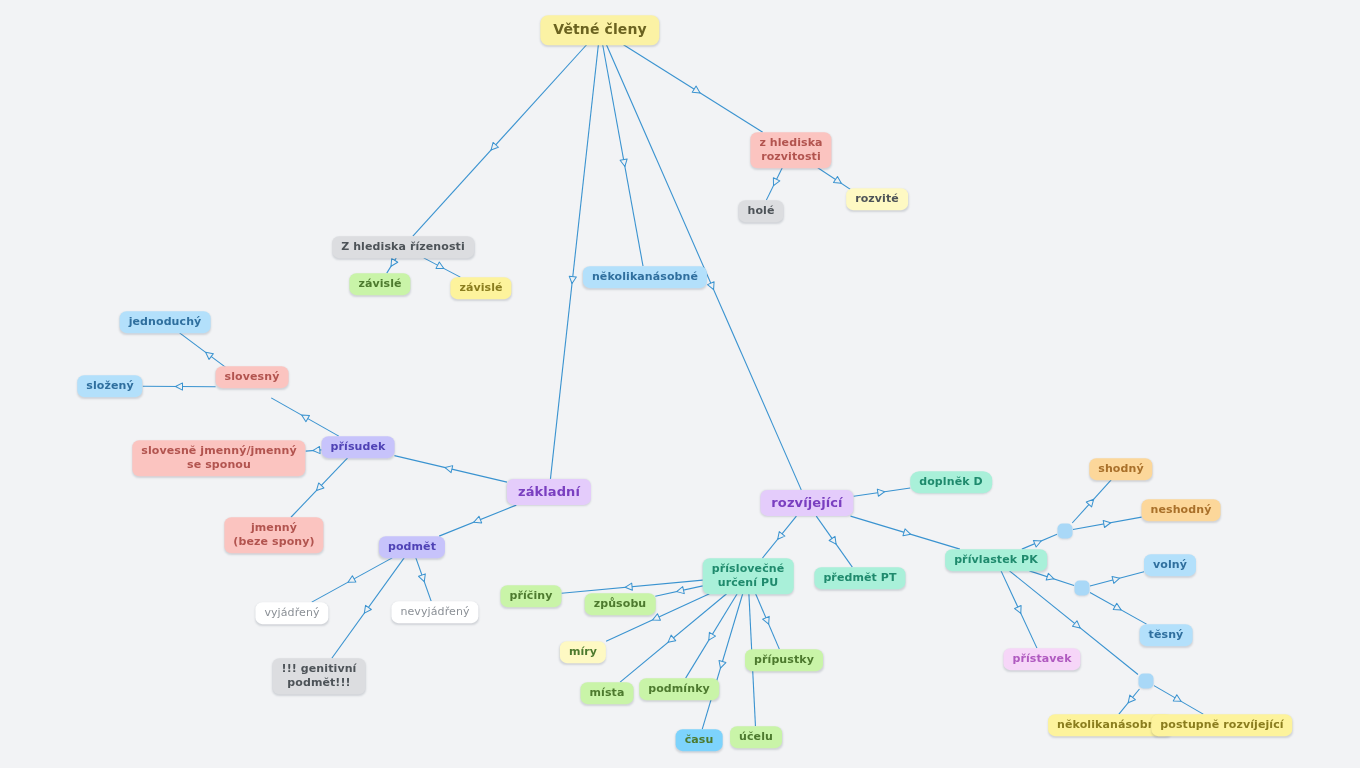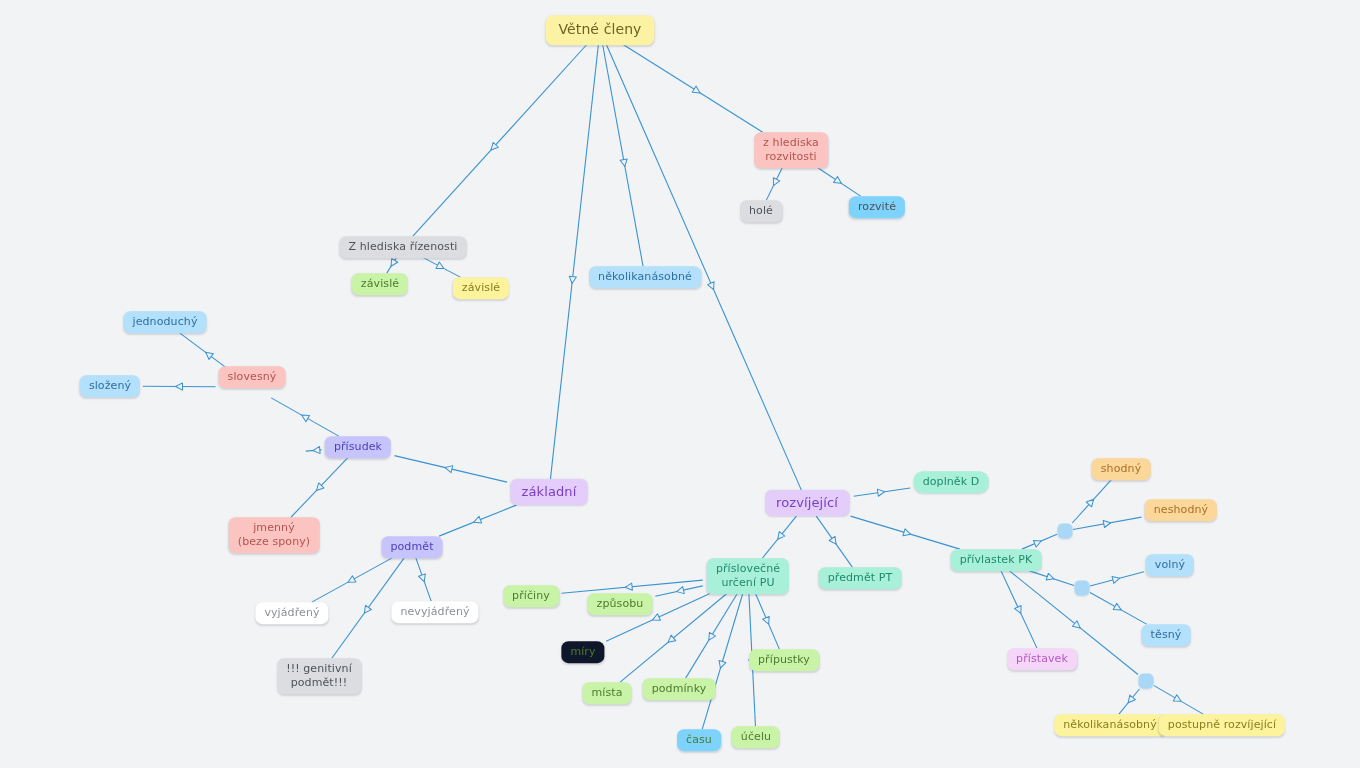--- a/index.html
+++ b/index.html
@@ -38,21 +38,21 @@
     position: absolute;
     transform: translate(-50%, -50%);
     box-sizing: border-box;
     display: flex;
     align-items: center;
     justify-content: center;
     text-align: center;
     border-radius: 7px;
     padding: 4px 9px;
     font-size: 11px;
-    font-weight: normal;
+    font-weight: bold;
     line-height: 1.25;
     white-space: pre;
     letter-spacing: 0.1px;
     box-shadow: 0 1px 2px rgba(40,50,70,0.16);
     user-select: none;
     cursor: default;
   }
   .node.root {
     font-size: 14px;
     padding: 6px 13px;
@@ -243,45 +243,47 @@
       <g>
         <line x1="1154.00" y1="685.63" x2="1203.22" y2="714.13" stroke="#3a93d0" stroke-width="1.1"></line>
         <path d="M 0 0 L -7 -3.6 L -7 3.6 Z" fill="#eef1f4" stroke="#3a93d0" stroke-width="1" stroke-linejoin="round" transform="translate(1181.07,701.30) rotate(30.07)"></path>
       </g>
     </svg>
   <div id="node-layer">
       <div class="node root" style="left: 600px; top: 30px; background: rgb(251, 242, 164); color: rgb(107, 99, 32);">Větné členy</div>
       <div class="node" style="left: 791px; top: 150px; background: rgb(251, 196, 192); color: rgb(178, 84, 79);">z hlediska
 rozvitosti</div>
       <div class="node" style="left: 761px; top: 211px; background: rgb(220, 221, 224); color: rgb(77, 83, 88);">holé</div>
-      <div class="node" style="left: 877px; top: 207px; background: #7dd3fc; color: rgb(77, 83, 88); text-align: right;">rozvité</div>
+      <div class="node" style="left: 877px; top: 199px; background: #fef9c3; color: rgb(77, 83, 88); text-align: right;">rozvité</div>
       <div class="node" style="left: 403px; top: 247px; background: rgb(220, 221, 224); color: rgb(77, 83, 88);">Z hlediska řízenosti</div>
       <div class="node" style="left: 380px; top: 284px; background: rgb(201, 244, 168); color: rgb(77, 122, 46);">závislé</div>
       <div class="node" style="left: 481px; top: 288px; background: rgb(253, 243, 156); color: rgb(138, 125, 30);">závislé</div>
       <div class="node" style="left: 645px; top: 277px; background: rgb(179, 224, 251); color: rgb(47, 111, 158);">několikanásobné</div>
       <div class="node" style="left: 165px; top: 322px; background: rgb(179, 224, 251); color: rgb(47, 111, 158);">jednoduchý</div>
       <div class="node" style="left: 110px; top: 386px; background: rgb(179, 224, 251); color: rgb(47, 111, 158);">složený</div>
       <div class="node" style="left: 252px; top: 377px; background: rgb(251, 196, 192); color: rgb(178, 84, 79);">slovesný</div>
+      <div class="node" style="left: 219px; top: 458px; background: rgb(251, 196, 192); color: rgb(178, 84, 79);">slovesně jmenný/jmenný
+se sponou</div>
       <div class="node" style="left: 358px; top: 447px; background: rgb(199, 195, 251); color: rgb(79, 66, 181);">přísudek</div>
       <div class="node" style="left: 274px; top: 535px; background: rgb(251, 196, 192); color: rgb(178, 84, 79);">jmenný
 (beze spony)</div>
       <div class="node big" style="left: 549px; top: 492px; background: rgb(228, 204, 251); color: rgb(122, 63, 192);">základní</div>
       <div class="node" style="left: 412px; top: 547px; background: rgb(199, 195, 251); color: rgb(79, 66, 181);">podmět</div>
       <div class="node plain" style="left: 292px; top: 613px; background: rgb(255, 255, 255); color: rgb(139, 144, 150);">vyjádřený</div>
       <div class="node plain" style="left: 435px; top: 612px; background: rgb(255, 255, 255); color: rgb(139, 144, 150);">nevyjádřený</div>
       <div class="node" style="left: 319px; top: 676px; background: rgb(220, 221, 224); color: rgb(77, 83, 88);">!!! genitivní
 podmět!!!</div>
       <div class="node big" style="left: 807px; top: 503px; background: rgb(228, 204, 251); color: rgb(122, 63, 192);">rozvíjející</div>
       <div class="node" style="left: 951px; top: 482px; background: rgb(169, 240, 217); color: rgb(31, 138, 109); border-radius: 9px;">doplněk D</div>
       <div class="node" style="left: 860px; top: 578px; background: rgb(169, 240, 217); color: rgb(31, 138, 109);">předmět PT</div>
       <div class="node" style="left: 748px; top: 576px; background: rgb(169, 240, 217); color: rgb(31, 138, 109);">příslovečné
 určení PU</div>
       <div class="node" style="left: 531px; top: 596px; background: rgb(201, 244, 168); color: rgb(77, 122, 46);">příčiny</div>
       <div class="node" style="left: 620px; top: 604px; background: rgb(201, 244, 168); color: rgb(77, 122, 46);">způsobu</div>
-      <div class="node" style="left: 583px; top: 652px; background: #0f172a; color: rgb(77, 122, 46); border-radius: 7px;">míry</div>
+      <div class="node" style="left: 583px; top: 652px; background: #fef9c3; color: rgb(77, 122, 46); border-radius: 7px;">míry</div>
       <div class="node" style="left: 607px; top: 693px; background: rgb(201, 244, 168); color: rgb(77, 122, 46);">místa</div>
       <div class="node" style="left: 679px; top: 689px; background: rgb(201, 244, 168); color: rgb(77, 122, 46);">podmínky</div>
       <div class="node" style="left: 699px; top: 740px; background: #7dd3fc; color: rgb(77, 122, 46);">času</div>
       <div class="node" style="left: 756px; top: 737px; background: rgb(201, 244, 168); color: rgb(77, 122, 46);">účelu</div>
       <div class="node" style="left: 784px; top: 660px; background: rgb(201, 244, 168); color: rgb(77, 122, 46);">přípustky</div>
       <div class="node" style="left: 996px; top: 560px; background: rgb(169, 240, 217); color: rgb(31, 138, 109);">přívlastek PK</div>
       <div class="node" style="left: 1121px; top: 469px; background: rgb(252, 215, 154); color: rgb(169, 112, 42);">shodný</div>
       <div class="node" style="left: 1181px; top: 510px; background: rgb(252, 215, 154); color: rgb(169, 112, 42);">neshodný</div>
       <div class="node" style="left: 1170px; top: 565px; background: rgb(179, 224, 251); color: rgb(47, 111, 158);">volný</div>
       <div class="node" style="left: 1166px; top: 635px; background: rgb(179, 224, 251); color: rgb(47, 111, 158);">těsný</div>

